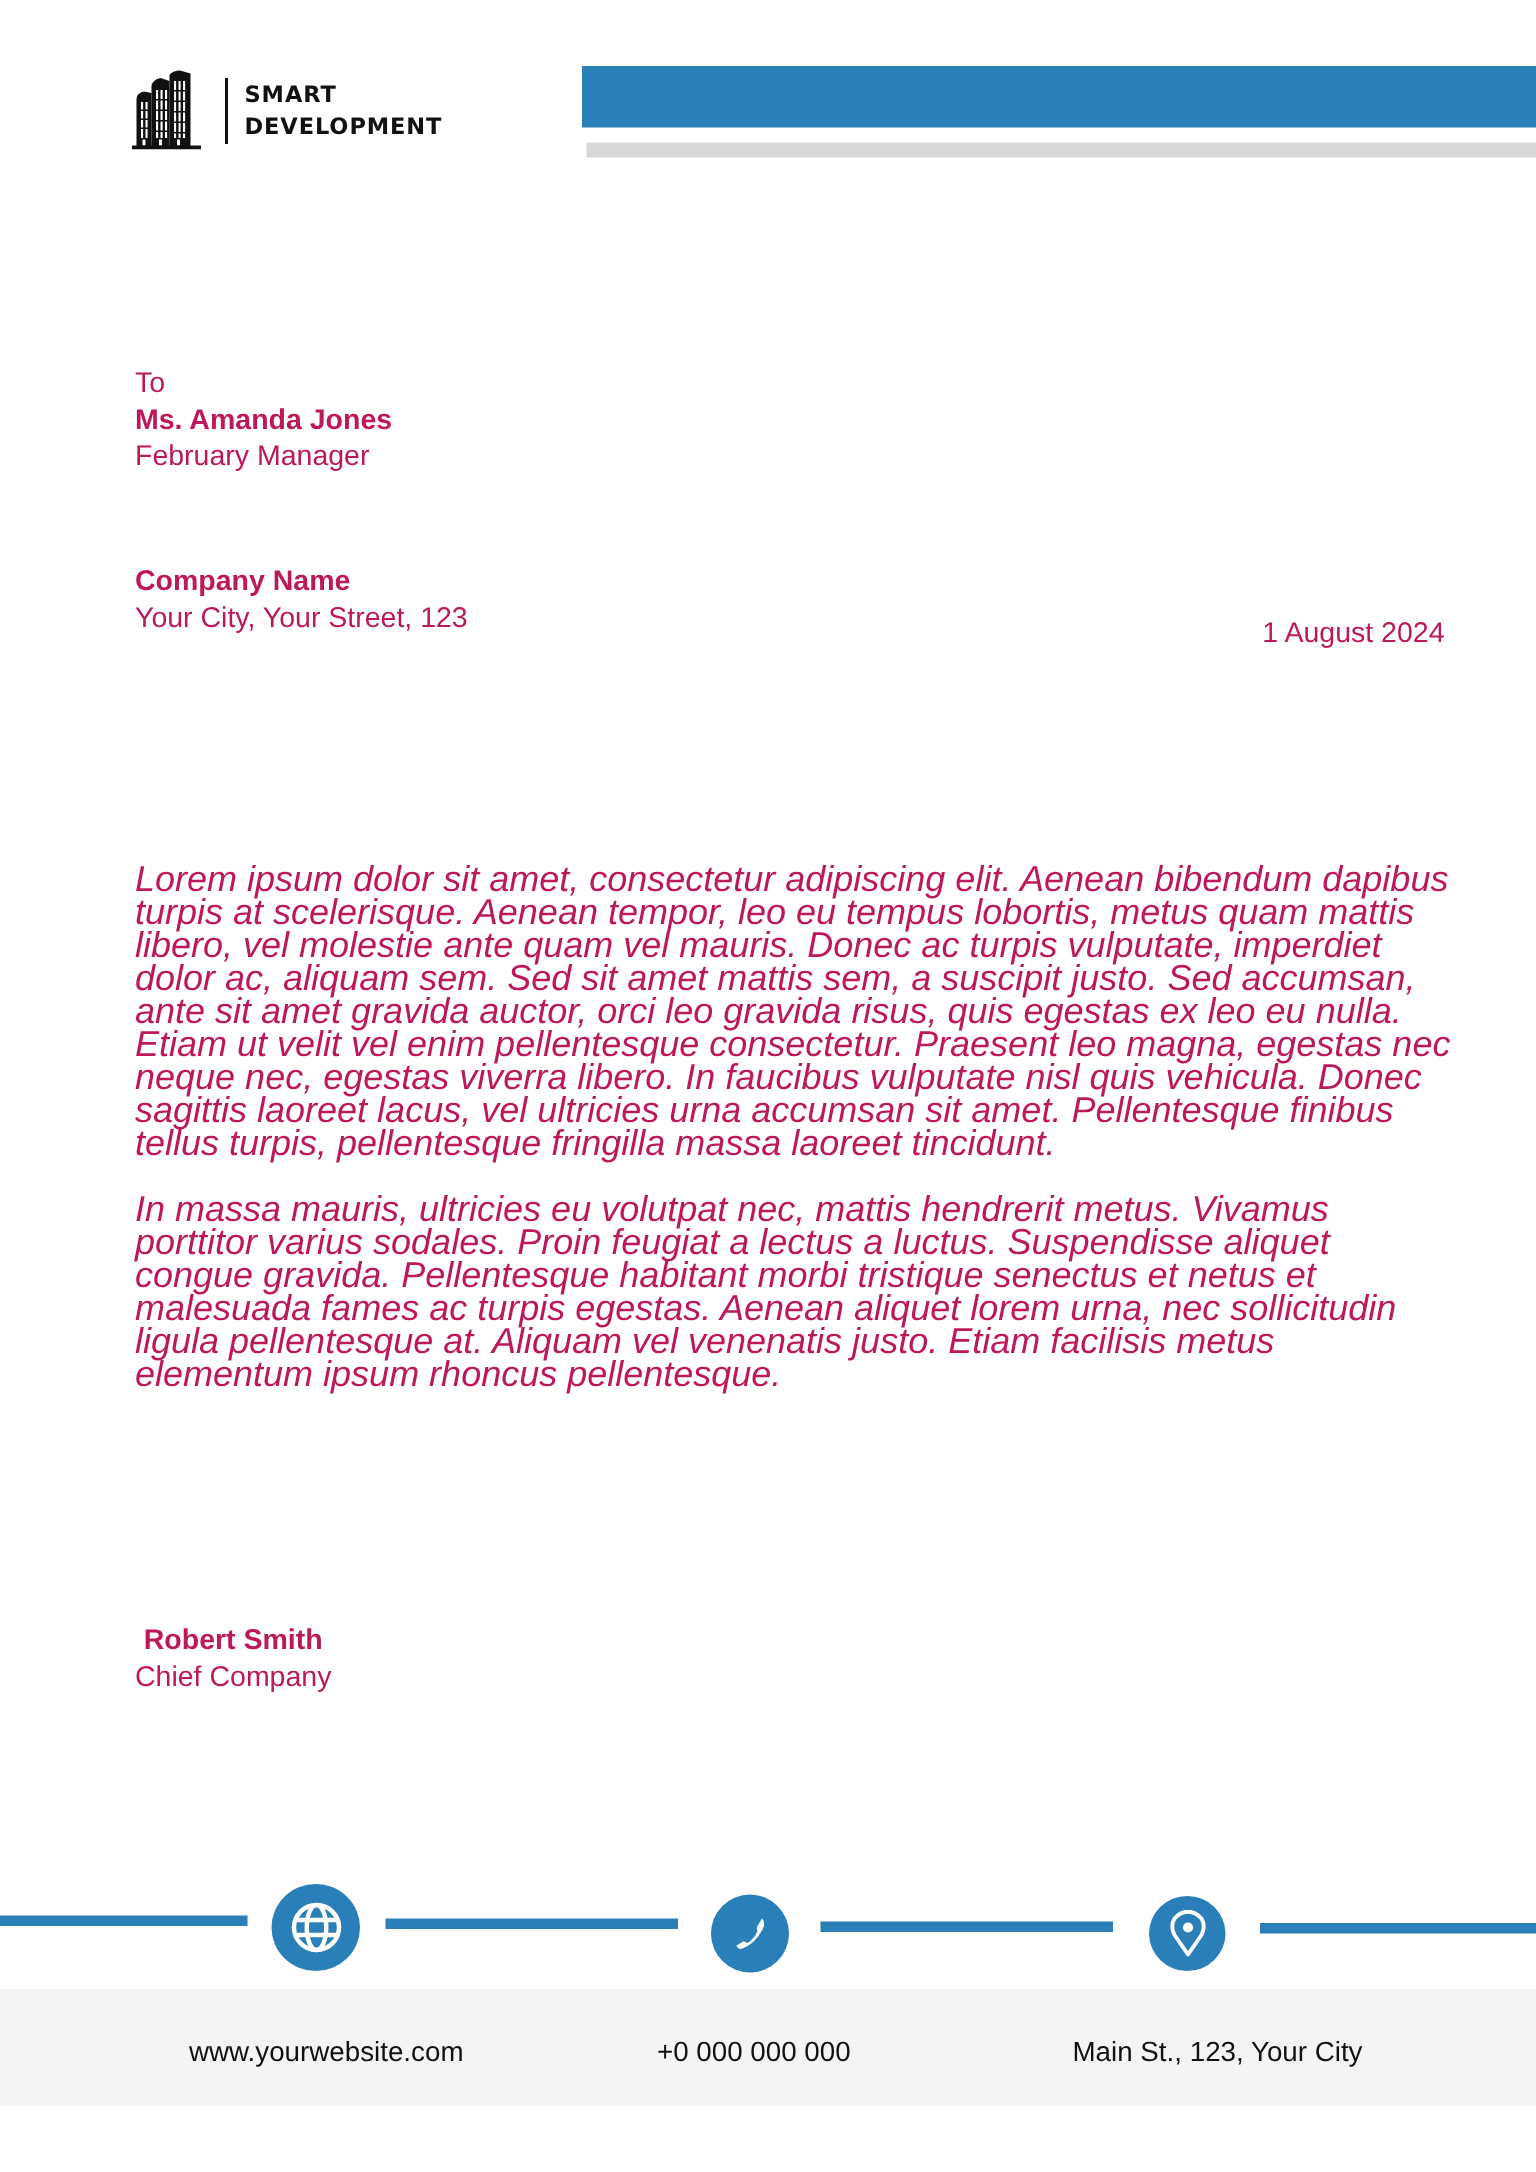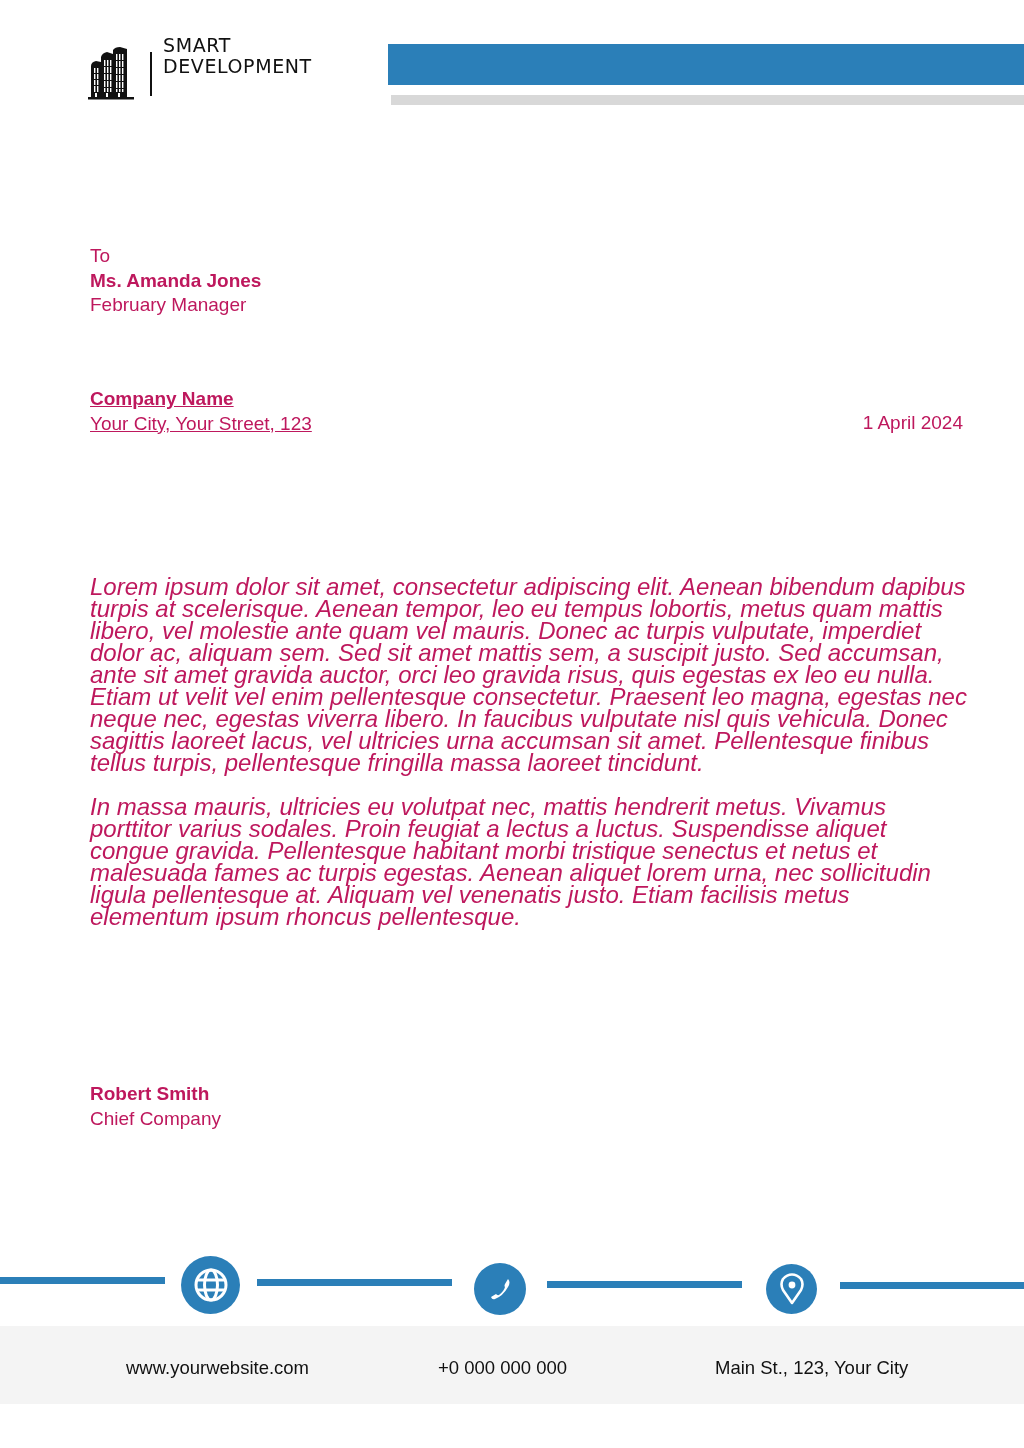--- a/index.html
+++ b/index.html
@@ -3,34 +3,34 @@
 <meta charset="utf-8">
 <style>
   html, body { margin: 0; padding: 0; background: #ffffff; }
   body { width: 1024px; height: 1448px; position: relative; overflow: hidden;
          font-family: "Liberation Sans", sans-serif; color: #111111; }
   .abs { position: absolute; }
 
   
   .logo-icon { left: 88px; top: 46px; width: 48px; height: 54px; }
   .logo-divider { left: 150px; top: 52px; width: 2px; height: 44px; background: #111; }
-  .logo-text { left: 163px; top: 35px; font-family: "DejaVu Sans", sans-serif; font-weight: normal;
-               font-size: 19px; line-height: 21px; letter-spacing: 0.6px; color: #111; }
+  .logo-text { left: 163px; top: 53px; font-family: "DejaVu Sans", sans-serif; font-weight: bold;
+               font-size: 15px; line-height: 21px; letter-spacing: 0.6px; color: #111; }
   .header-bar-blue { left: 388px; top: 44px; width: 636px; height: 41px; background: #2b7fb8; }
   .header-bar-gray { left: 391px; top: 95px; width: 633px; height: 10px; background: #d8d8d8; }
 
   
   .text { font-size: 19px; line-height: 24.5px; color: #be185d; }
   .bold { font-weight: bold; }
   .recipient { left: 90px; top: 244px; }
-  .company { left: 90px; top: 387px; text-decoration: underline; }
+  .company { left: 90px; top: 376px; }
   .date { right: 61px; top: 411px; text-align: right; }
   .body { left: 90px; top: 576px; width: 880px; font-size: 24px; line-height: 22px; font-style: italic; }
   .body p { margin: 0 0 22px 0; }
-  .signature { left: 90px; top: 1082px; }
+  .signature { left: 90px; top: 1082px; text-align: center; }
 
   
   .footer-line { height: 7px; background: #2b7fb8; }
   .icon-circle { border-radius: 50%; background: #2b7fb8; display: flex; align-items: center; justify-content: center; }
   .footer-band { left: 0; top: 1326px; width: 1024px; height: 78px; background: #f4f4f4; }
   .footer-text { top: 1356px; font-size: 18.5px; line-height: 24px; color: #111; }
 </style>
 </head>
 <body>
 
@@ -86,21 +86,21 @@
   <div>To</div>
   <div class="bold">Ms. Amanda Jones</div>
   <div>February Manager</div>
 </div>
 
 <div class="abs text company">
   <div class="bold">Company Name</div>
   <div>Your City, Your Street, 123</div>
 </div>
 
-<div class="abs text date">1 April 2024</div>
+<div class="abs text date">1 August 2024</div>
 
 <div class="abs text body">
   <p>Lorem ipsum dolor sit amet, consectetur adipiscing elit. Aenean bibendum dapibus turpis at scelerisque. Aenean tempor, leo eu tempus lobortis, metus quam mattis libero, vel molestie ante quam vel mauris. Donec ac turpis vulputate, imperdiet dolor ac, aliquam sem. Sed sit amet mattis sem, a suscipit justo. Sed accumsan, ante sit amet gravida auctor, orci leo gravida risus, quis egestas ex leo eu nulla. Etiam ut velit vel enim pellentesque consectetur. Praesent leo magna, egestas nec neque nec, egestas viverra libero. In faucibus vulputate nisl quis vehicula. Donec sagittis laoreet lacus, vel ultricies urna accumsan sit amet. Pellentesque finibus tellus turpis, pellentesque fringilla massa laoreet tincidunt.</p>
   <p>In massa mauris, ultricies eu volutpat nec, mattis hendrerit metus. Vivamus porttitor varius sodales. Proin feugiat a lectus a luctus. Suspendisse aliquet congue gravida. Pellentesque habitant morbi tristique senectus et netus et malesuada fames ac turpis egestas. Aenean aliquet lorem urna, nec sollicitudin ligula pellentesque at. Aliquam vel venenatis justo. Etiam facilisis metus elementum ipsum rhoncus pellentesque.</p>
 </div>
 
 <div class="abs text signature">
   <div class="bold">Robert Smith</div>
   <div>Chief Company</div>
 </div>

